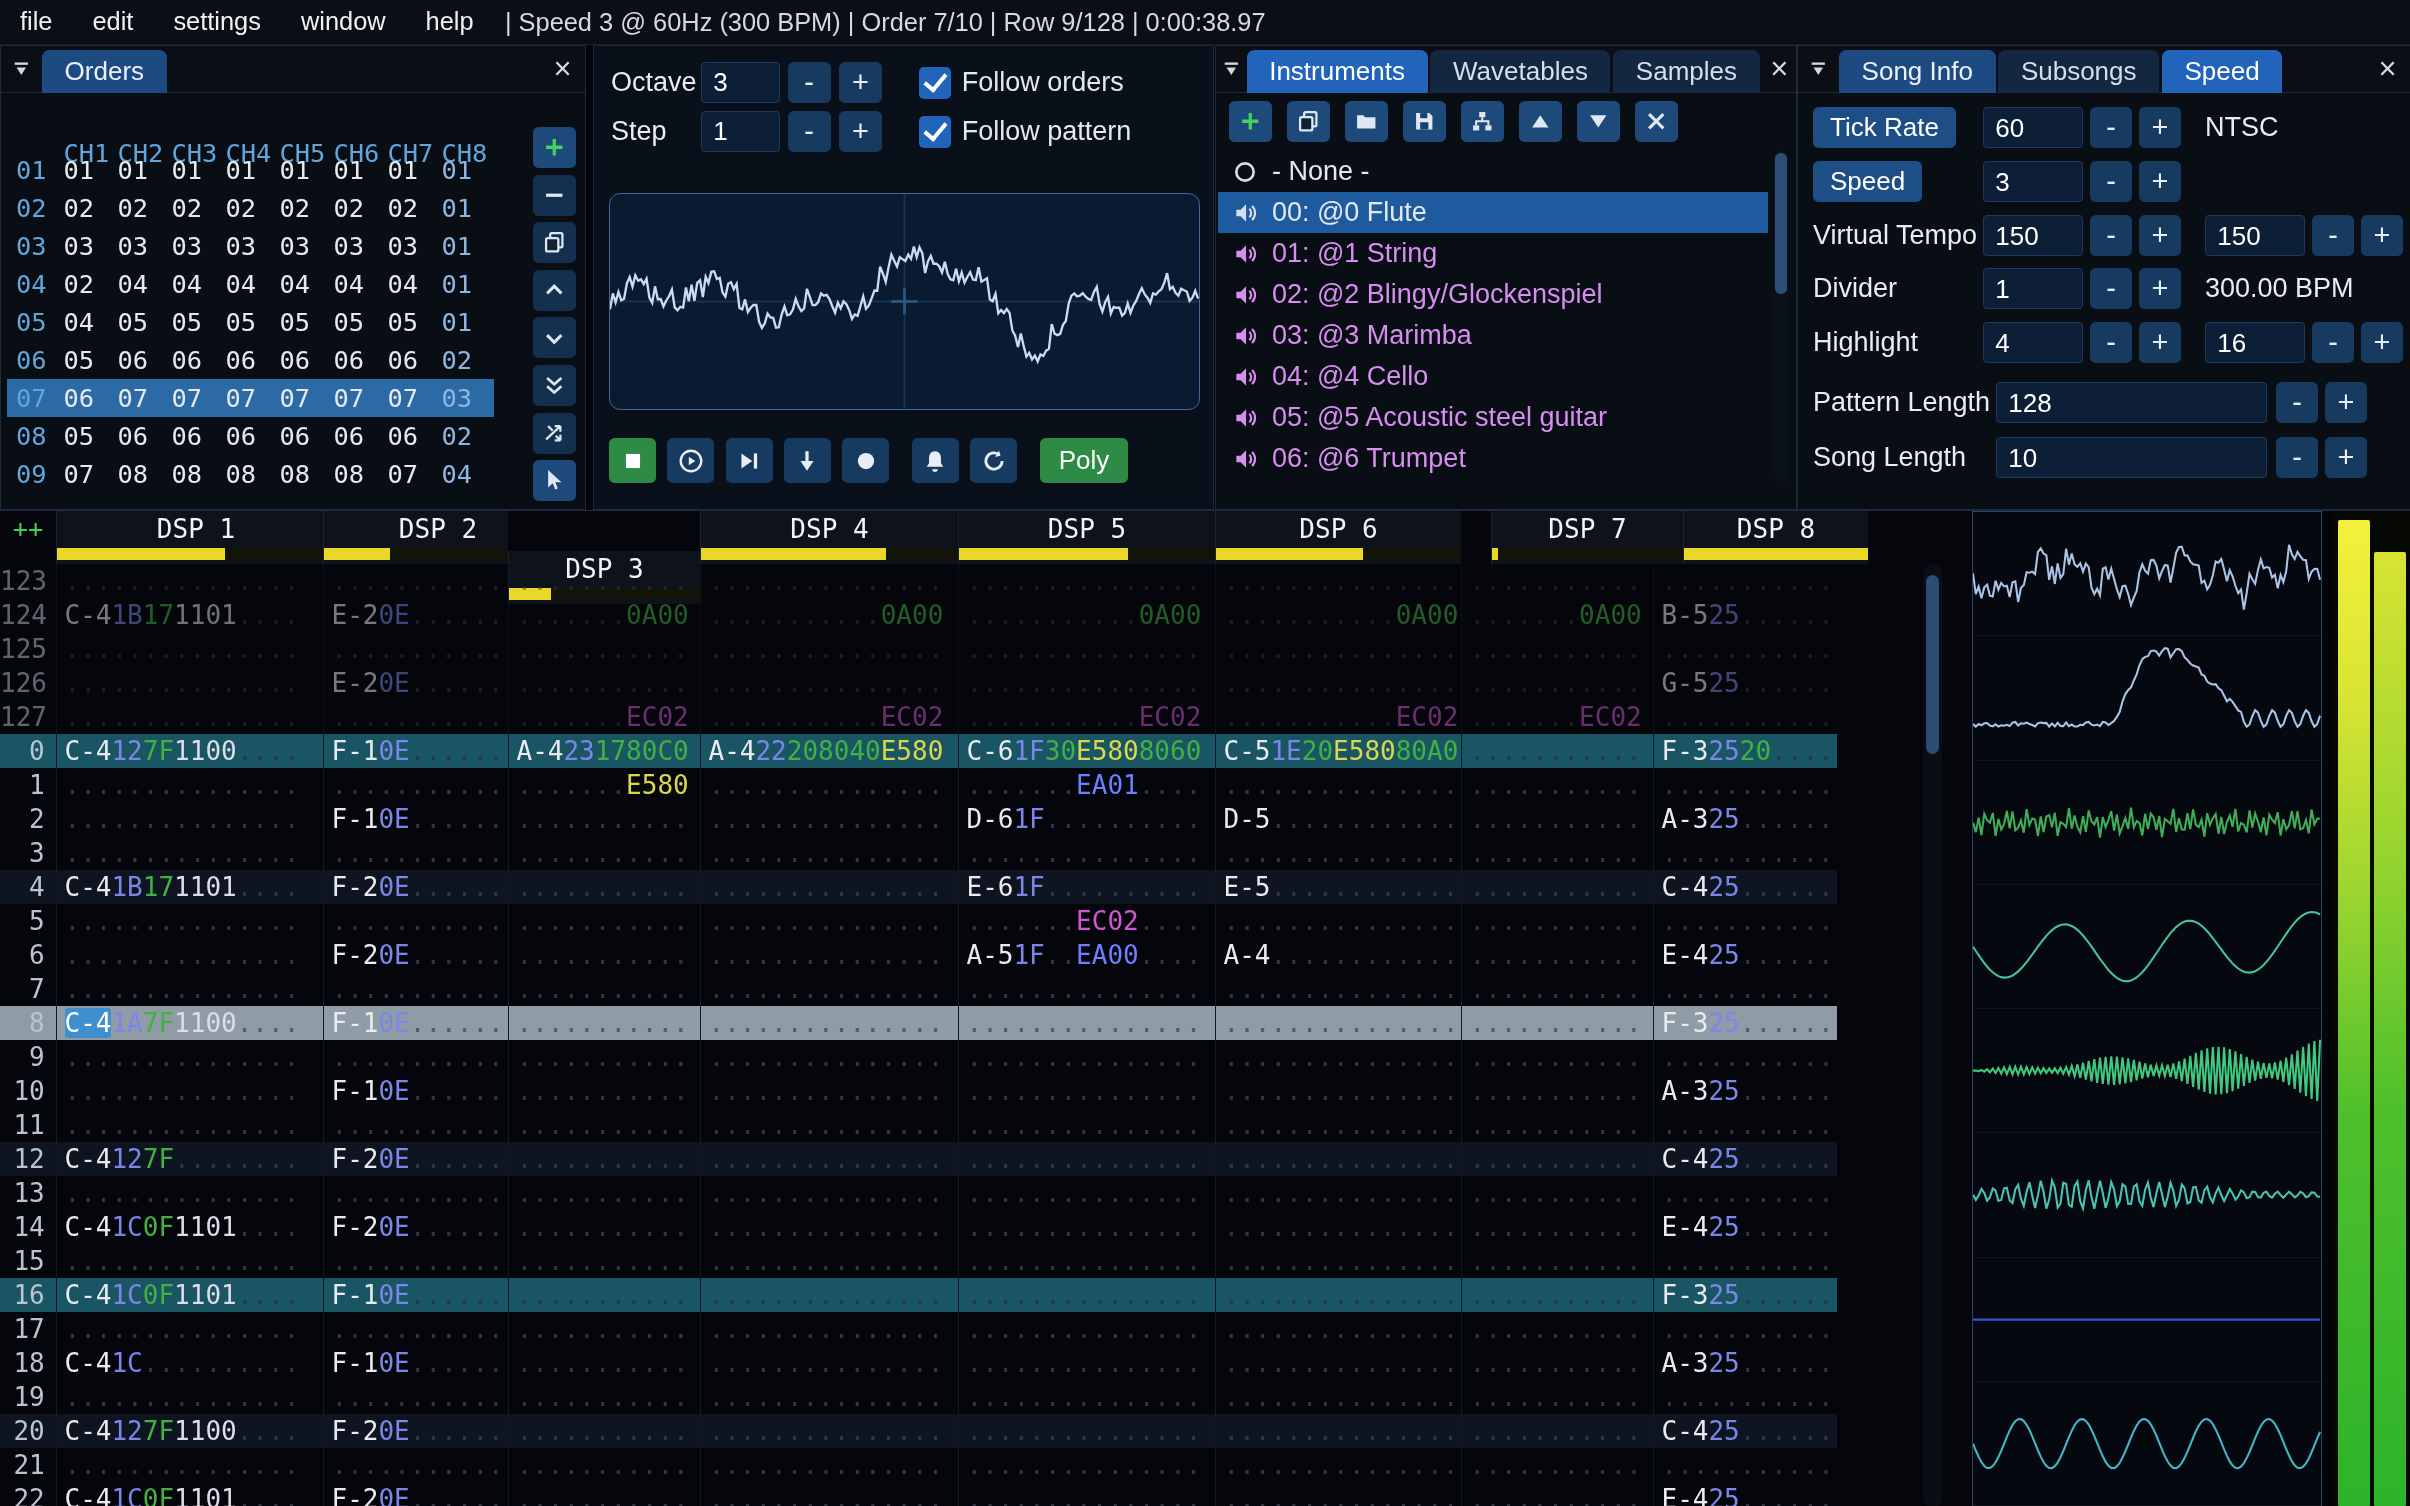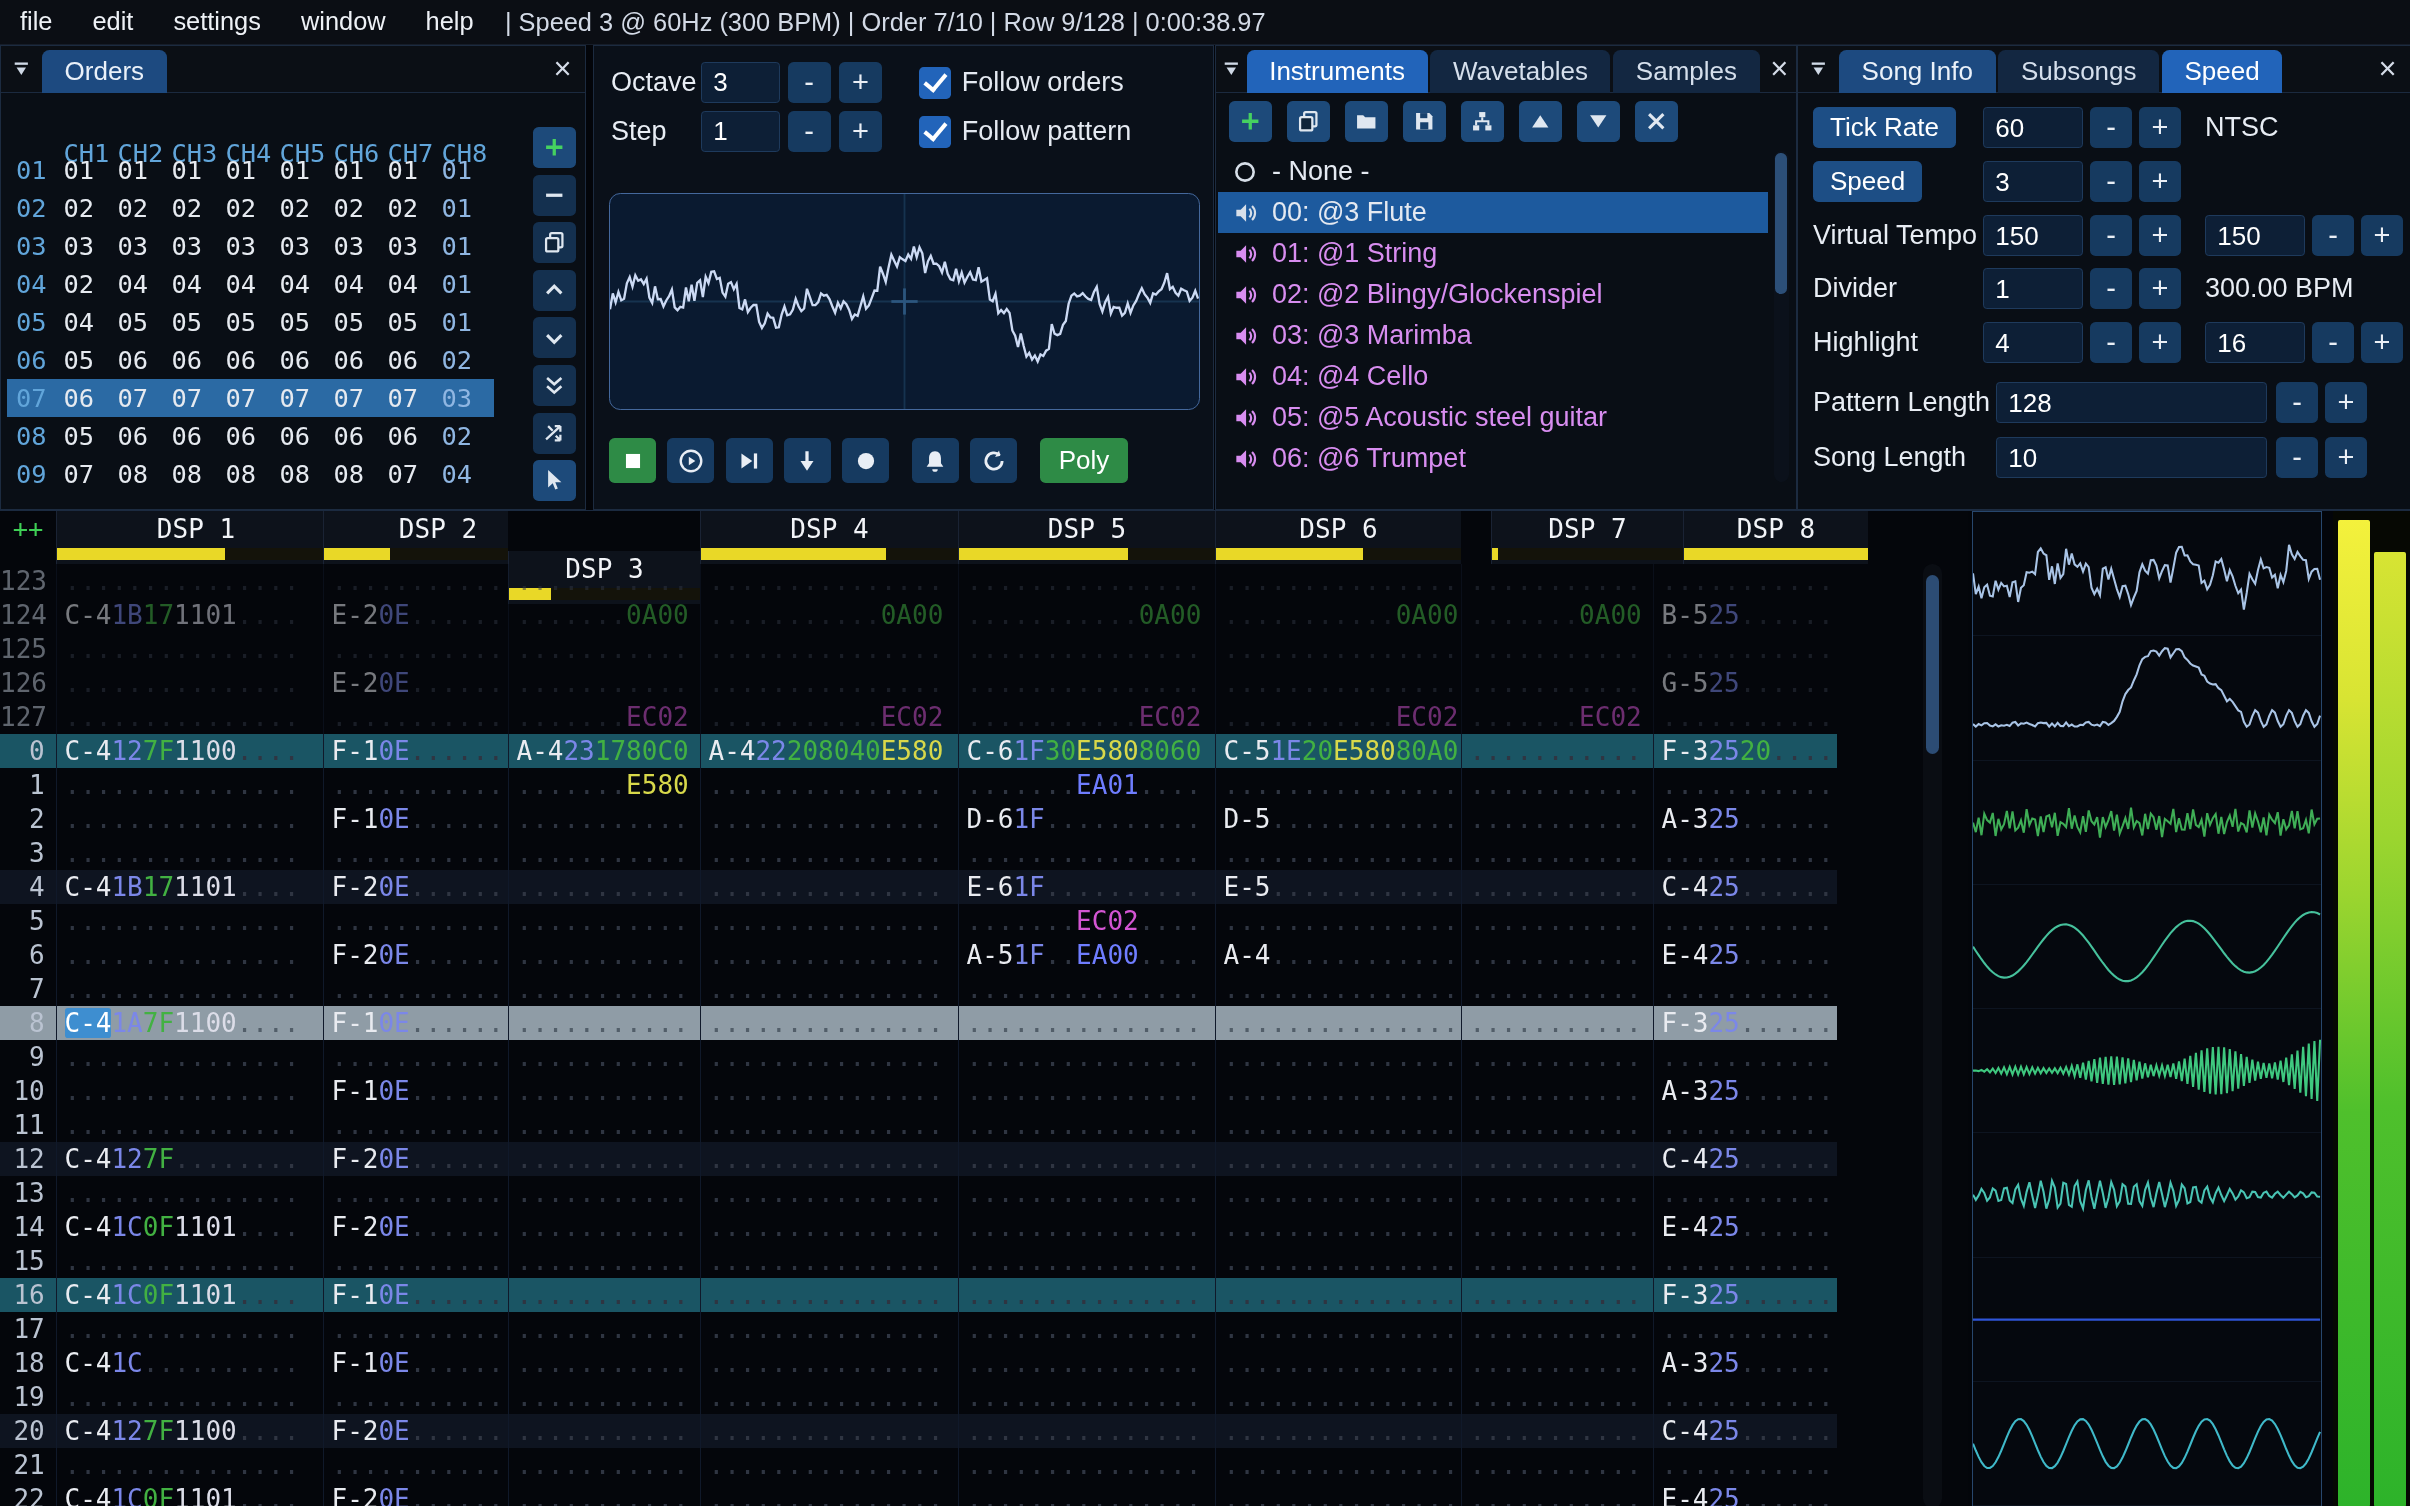--- a/index.html
+++ b/index.html
@@ -502,21 +502,21 @@
             </span>
             <span>- None -</span>
           </div>
           <div class="inst-item selected">
             <span class="ic">
               <svg viewBox="0 0 24 24">
                 <path d="M4 9h4l5-5v16l-5-5H4z" fill="currentColor"></path>
                 <path d="M16 8a5.5 5.5 0 0 1 0 8M18.5 5.5a9 9 0 0 1 0 13" stroke="currentColor" stroke-width="2" fill="none"></path>
               </svg>
             </span>
-            <span>00: @3 Flute</span>
+            <span>00: @0 Flute</span>
           </div>
           <div class="inst-item magenta">
             <span class="ic">
               <svg viewBox="0 0 24 24">
                 <path d="M4 9h4l5-5v16l-5-5H4z" fill="currentColor"></path>
                 <path d="M16 8a5.5 5.5 0 0 1 0 8M18.5 5.5a9 9 0 0 1 0 13" stroke="currentColor" stroke-width="2" fill="none"></path>
               </svg>
             </span>
             <span>01: @1 String</span>
           </div>

